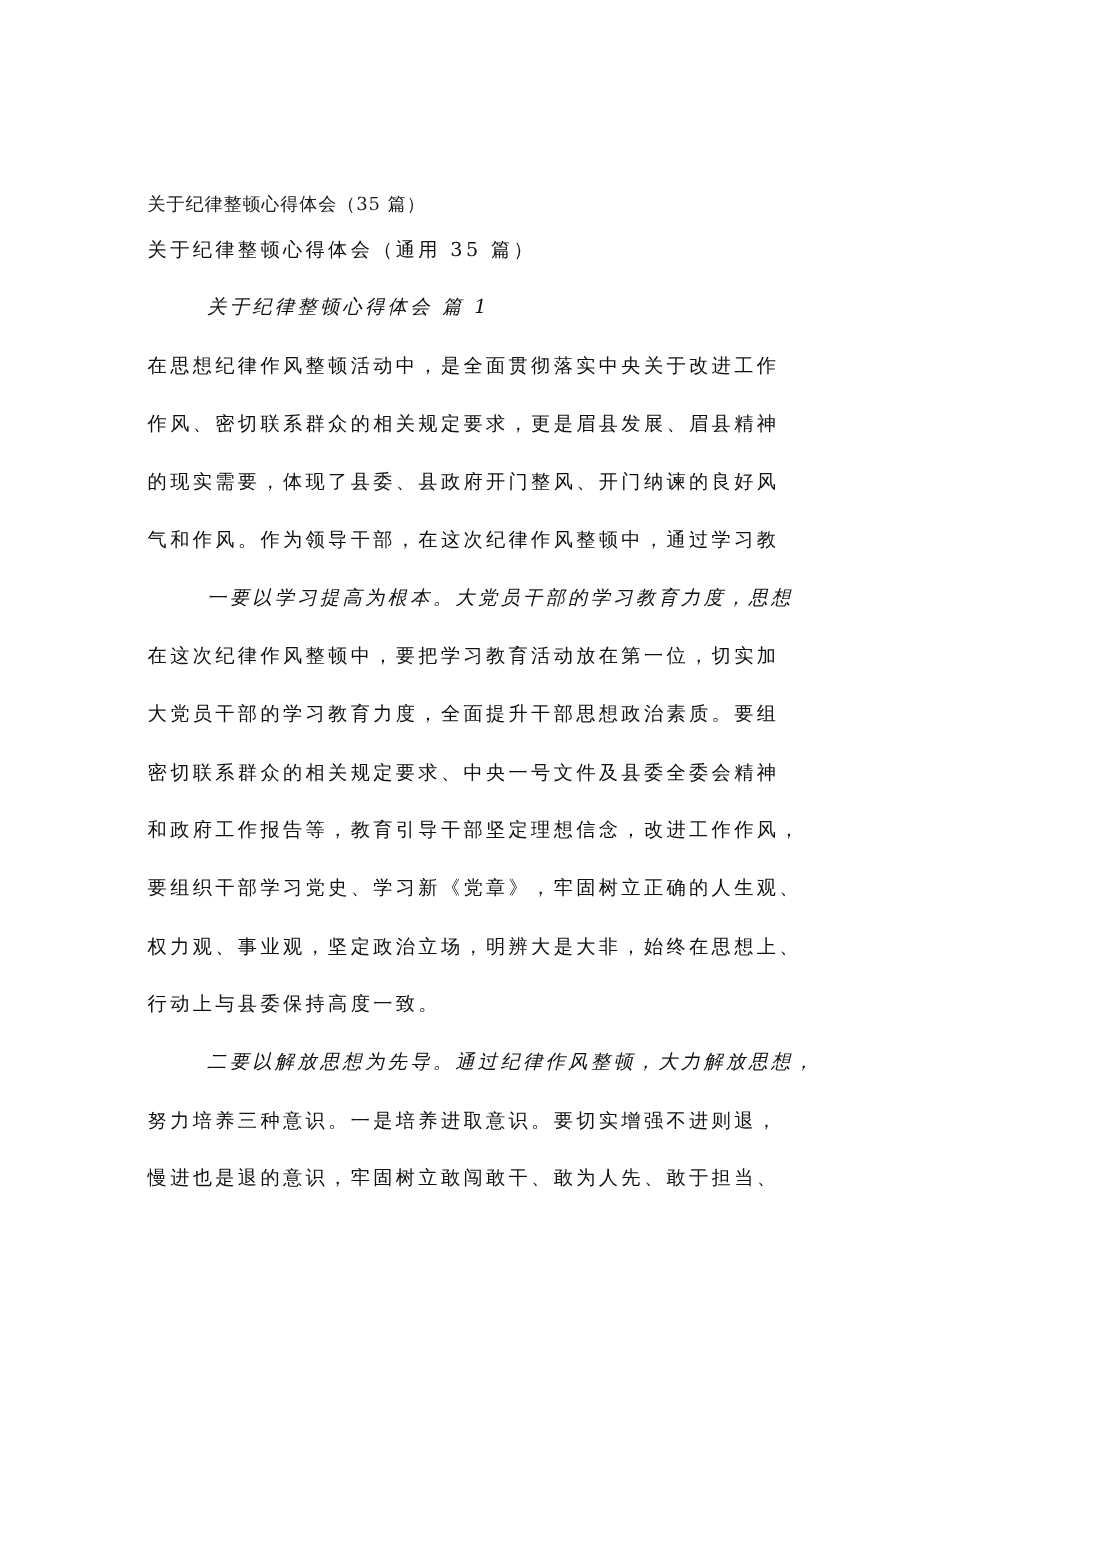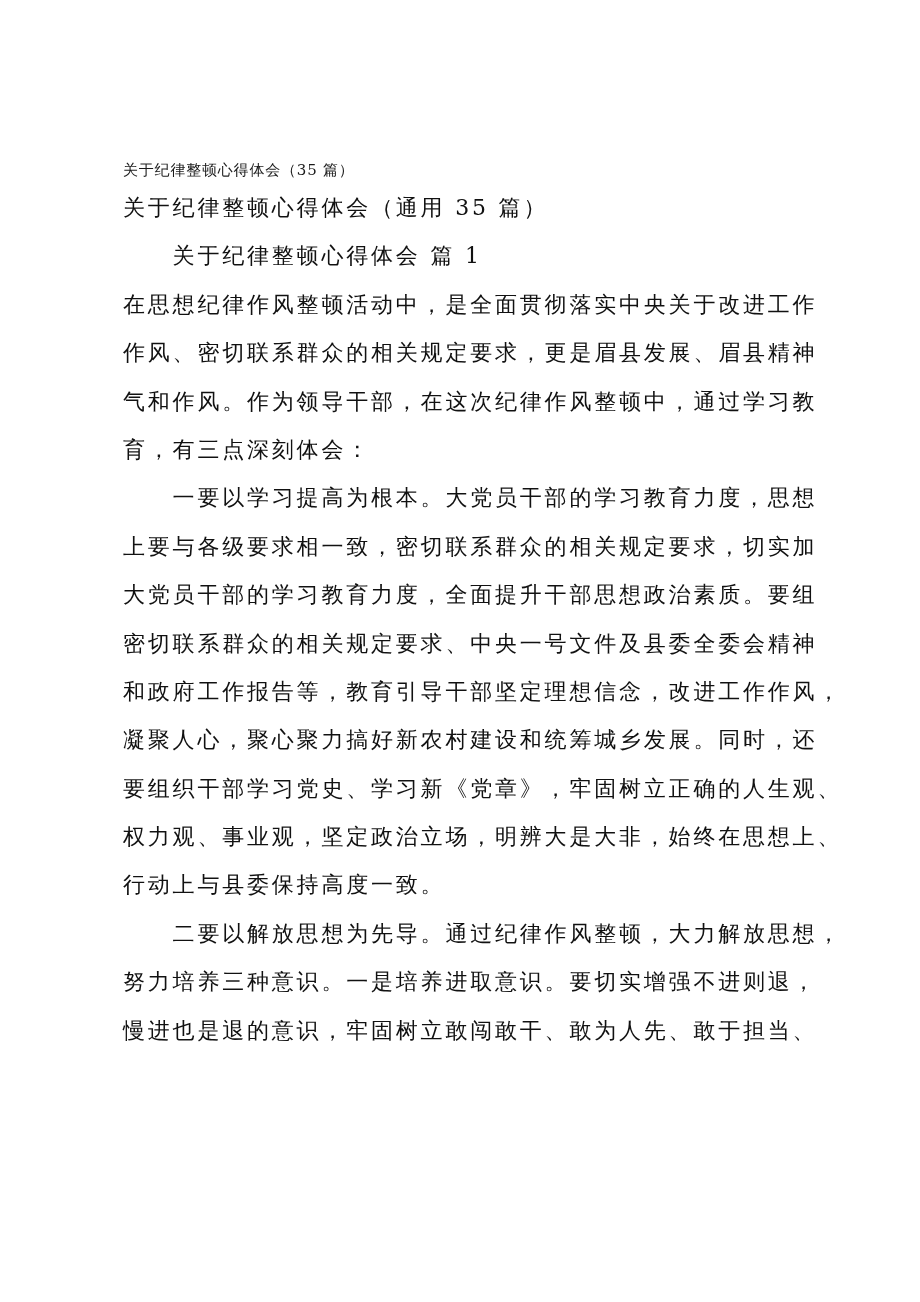--- a/index.html
+++ b/index.html
@@ -20,59 +20,59 @@
       line-height: 24px;
       letter-spacing: 0.8px;
       white-space: nowrap;
       color: #1a1a1a;
     }
     .text-block {
       position: absolute;
       left: 123px;
       top: 184px;
       width: 740px;
-      font-size: 22px;
+      font-size: 16px;
       line-height: 48.4px;
       letter-spacing: 2.8px;
       white-space: nowrap;
     }
     .line {
       display: block;
       height: 48.4px;
     }
     .indent {
       padding-left: 49.6px;
+      font-style: italic;
     }
     .paragraph { display: block; }
   </style>
 </head>
 <body>
 
 <div class="page">
 
   <div class="header-title">关于纪律整顿心得体会（35 篇）</div>
 
   <div class="text-block">
     <span class="line">关于纪律整顿心得体会（通用 35 篇）</span>
     <span class="line indent">关于纪律整顿心得体会 篇 1</span>
 
     <div class="paragraph">
       <span class="line">在思想纪律作风整顿活动中，是全面贯彻落实中央关于改进工作</span>
       <span class="line">作风、密切联系群众的相关规定要求，更是眉县发展、眉县精神</span>
+      <span class="line">的现实需要，体现了县委、县政府开门整风、开门纳谏的良好风</span>
       <span class="line">气和作风。作为领导干部，在这次纪律作风整顿中，通过学习教</span>
-      <span class="line">育，有三点深刻体会：</span>
     </div>
 
     <div class="paragraph">
       <span class="line indent">一要以学习提高为根本。大党员干部的学习教育力度，思想</span>
-      <span class="line">上要与各级要求相一致，密切联系群众的相关规定要求，切实加</span>
+      <span class="line">在这次纪律作风整顿中，要把学习教育活动放在第一位，切实加</span>
       <span class="line">大党员干部的学习教育力度，全面提升干部思想政治素质。要组</span>
       <span class="line">密切联系群众的相关规定要求、中央一号文件及县委全委会精神</span>
       <span class="line">和政府工作报告等，教育引导干部坚定理想信念，改进工作作风，</span>
-      <span class="line">凝聚人心，聚心聚力搞好新农村建设和统筹城乡发展。同时，还</span>
       <span class="line">要组织干部学习党史、学习新《党章》，牢固树立正确的人生观、</span>
       <span class="line">权力观、事业观，坚定政治立场，明辨大是大非，始终在思想上、</span>
       <span class="line">行动上与县委保持高度一致。</span>
     </div>
 
     <div class="paragraph">
       <span class="line indent">二要以解放思想为先导。通过纪律作风整顿，大力解放思想，</span>
       <span class="line">努力培养三种意识。一是培养进取意识。要切实增强不进则退，</span>
       <span class="line">慢进也是退的意识，牢固树立敢闯敢干、敢为人先、敢于担当、</span>
     </div>

